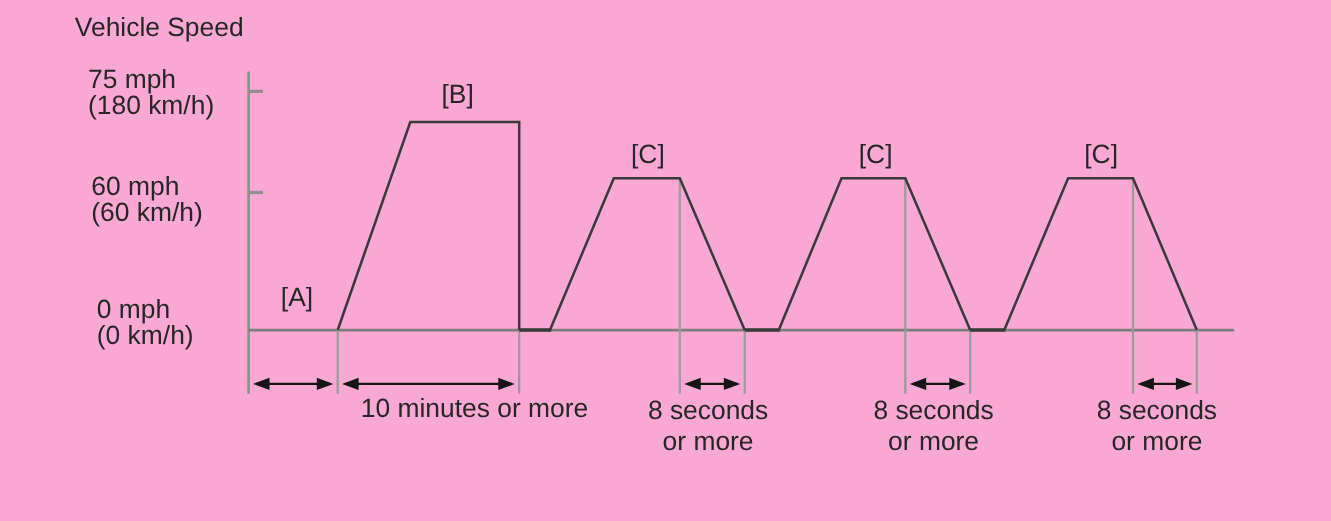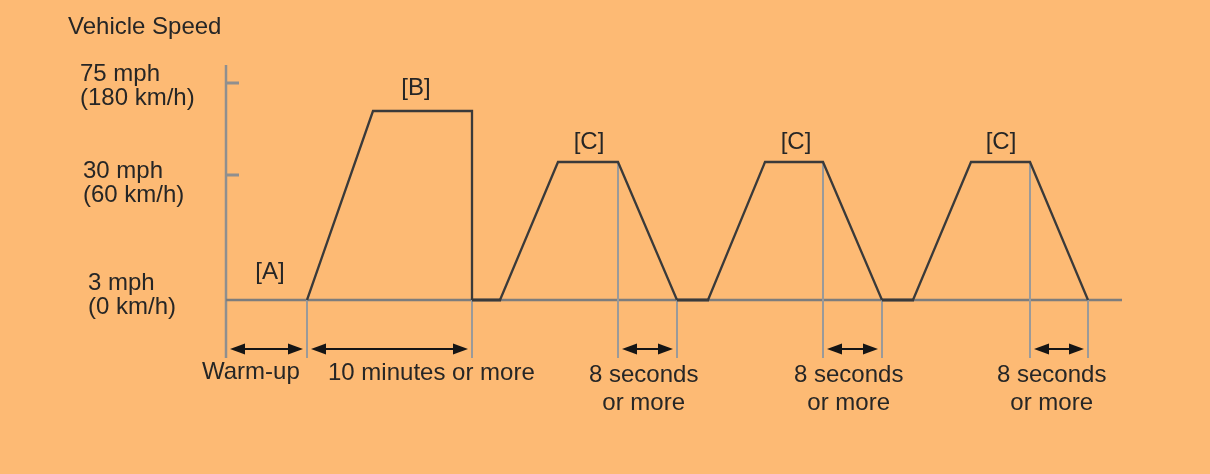--- a/index.html
+++ b/index.html
@@ -1,19 +1,19 @@
 <!DOCTYPE html>
 <html><head>
 <meta charset="utf-8">
 <style>
   html,body{margin:0;padding:0;background:#ffffff;}
   .stage{
     position:relative;
     width:1210px;height:474px;
-    background:#fdba74;
+    background:#f9a8d4;
     font-family:"Liberation Sans","DejaVu Sans",sans-serif;
     color:#262626;
     overflow:hidden;
   }
   .stage svg{position:absolute;left:0;top:0;}
   .txt{position:absolute;white-space:nowrap;font-size:24px;line-height:24px;color:#262626;}
   .title{left:68px;top:14px;}
   .ylab{width:150px;}
   .ylab-75{left:80px;top:61px;}
   .ylab-40{left:83px;top:158px;}
@@ -73,35 +73,34 @@
       <polygon points="1084,349 1069,343.5 1069,354.5" fill="#151515"></polygon>
     </svg>
 
   <div class="txt title">Vehicle Speed</div>
 
   <div class="txt ylab ylab-75">
     <div>75 mph</div>
     <div>(180 km/h)</div>
   </div>
   <div class="txt ylab ylab-40">
-    <div>30 mph</div>
+    <div>60 mph</div>
     <div>(60 km/h)</div>
   </div>
   <div class="txt ylab ylab-0">
-    <div>3 mph</div>
+    <div>0 mph</div>
     <div>(0 km/h)</div>
   </div>
 
   <div class="txt phase phase-a">[A]</div>
   <div class="txt phase phase-b">[B]</div>
   <div class="txt phase phase-c1">[C]</div>
   <div class="txt phase phase-c2">[C]</div>
   <div class="txt phase phase-c3">[C]</div>
 
-  <div class="txt ivl-warmup">Warm-up</div>
   <div class="txt ivl-10min">10 minutes or more</div>
 
   <div class="txt ivl-8s ivl-8s1">
     <div>8 seconds</div>
     <div>or more</div>
   </div>
   <div class="txt ivl-8s ivl-8s2">
     <div>8 seconds</div>
     <div>or more</div>
   </div>

